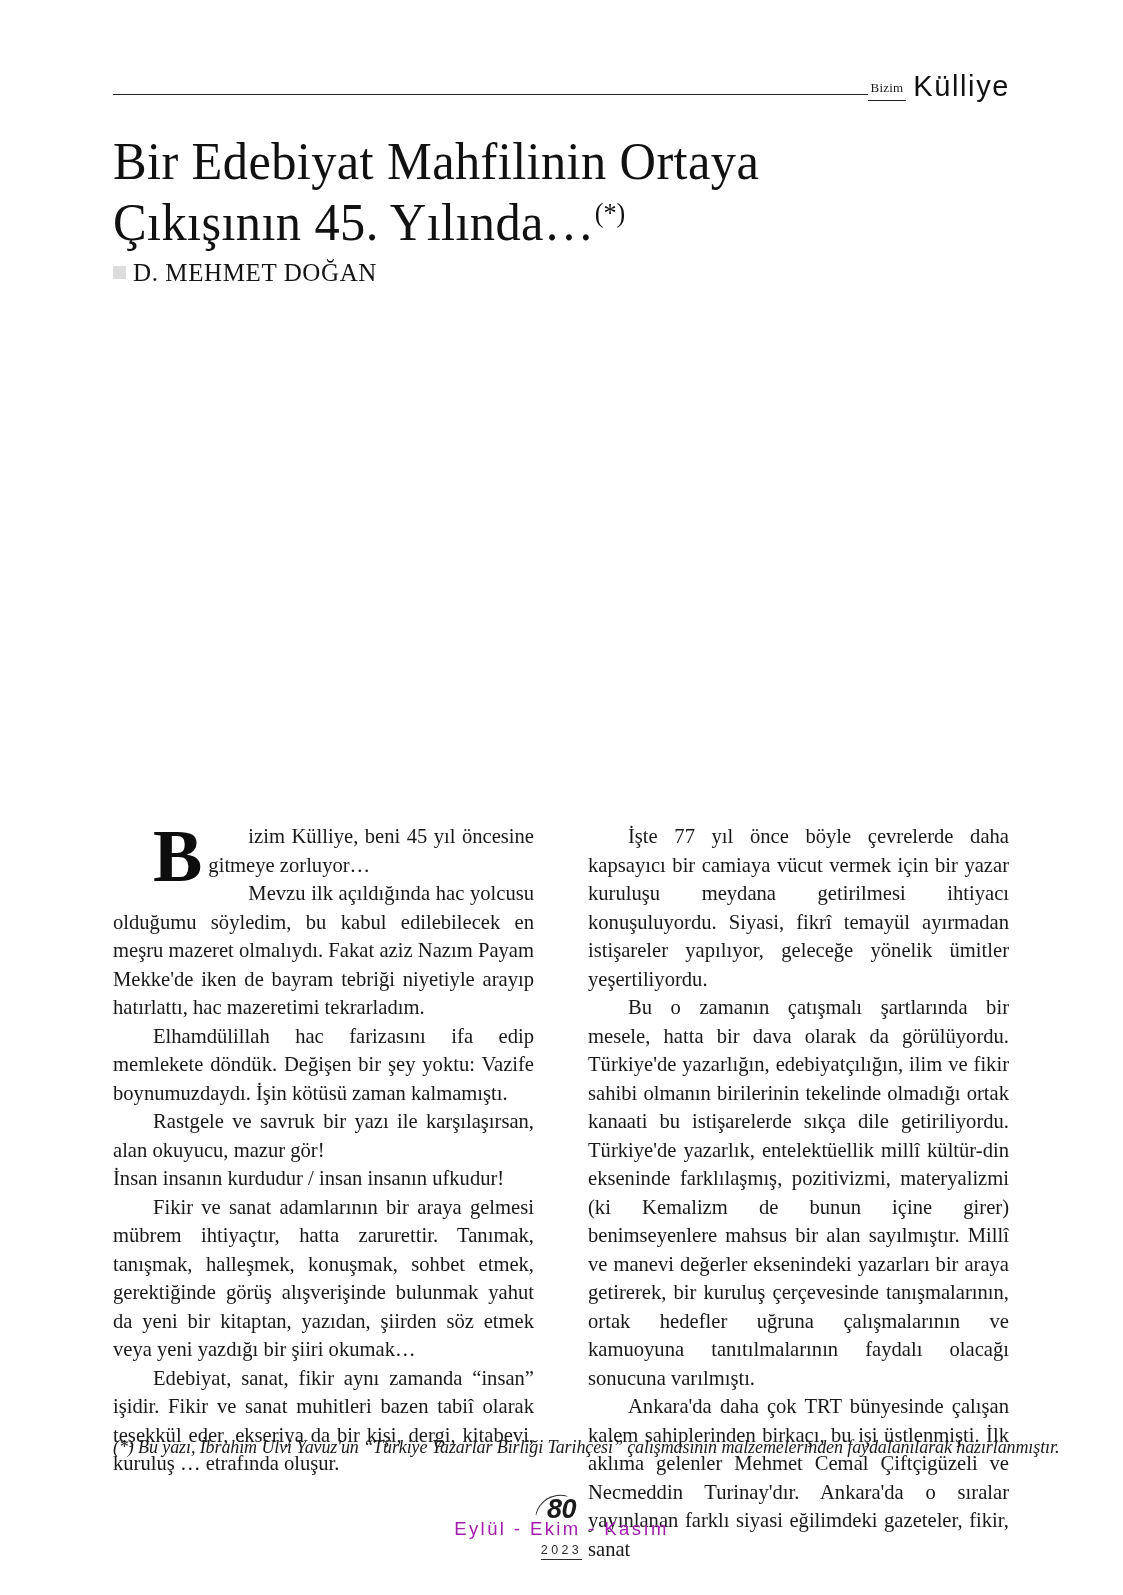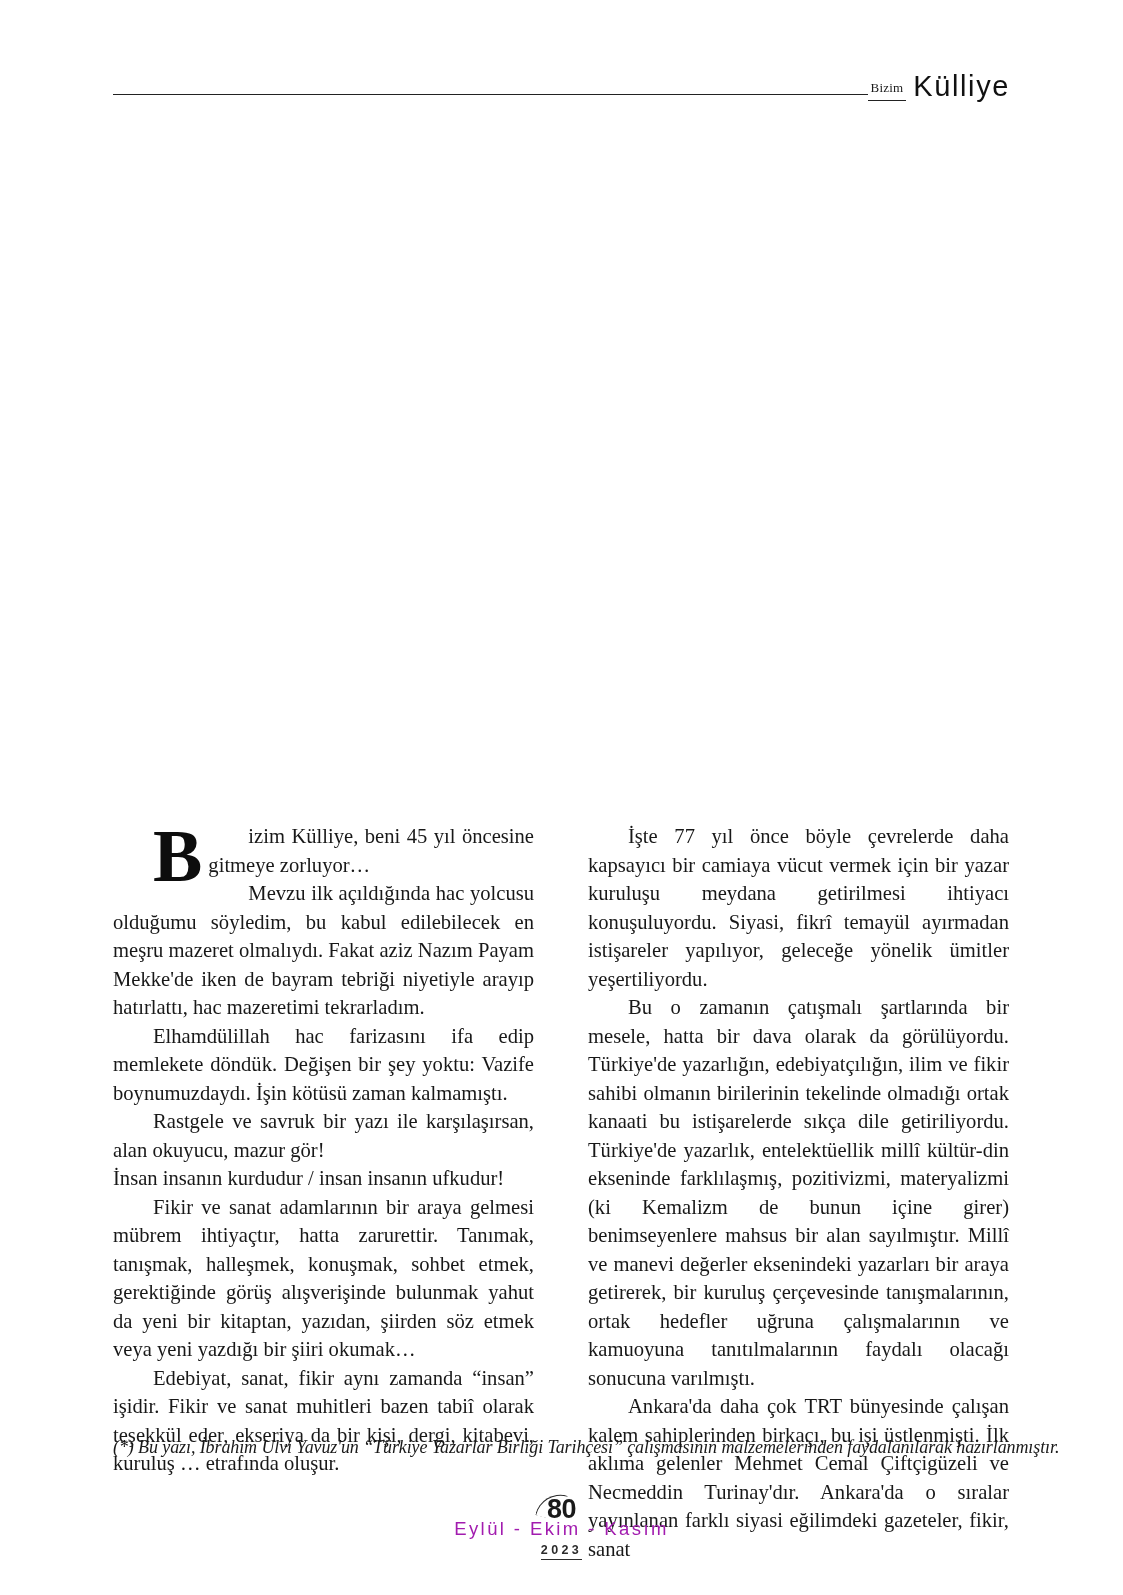--- a/index.html
+++ b/index.html
@@ -170,20 +170,21 @@
     font-family: "Liberation Sans", "DejaVu Sans", sans-serif;
   }
   .footer-inner {
     position: relative;
     display: inline-block;
   }
   .folio-wrap {
     position: relative;
     display: inline-block;
     height: 30px;
+    font-style: italic;
   }
   .folio-arc {
     position: absolute;
     left: -9px;
     top: -4px;
     width: 26px;
     height: 26px;
     border-left: 1.6px solid #2a2a2a;
     border-top: 1.6px solid #2a2a2a;
     border-top-left-radius: 26px;
@@ -208,34 +209,41 @@
   }
   .footer-year {
     margin-top: 1px;
     font-size: 12.5px;
     letter-spacing: 3.4px;
     color: #2b2b2b;
     display: inline-block;
     border-bottom: 1.3px solid #2b2b2b;
     padding-bottom: 1px;
     line-height: 1.2;
-    font-weight: bold;
   }
 </style>
 </head>
 <body>
 
 <div class="page">
 
   <div class="running-head">
     <span class="rh-rule"></span>
     <span class="rh-small">Bizim</span>
     <span class="rh-big">Külliye</span>
   </div>
 
+  <div class="title-block">
+    <h1 class="doc-title"><span>Bir Edebiyat Mahfilinin Ortaya
+Çıkışının 45. Yılında…</span><span class="fn-mark">(*)</span></h1>
+    <div class="byline">
+      <span class="byline-square"></span>
+      <span class="byline-name">D. MEHMET DOĞAN</span>
+    </div>
+  </div>
 
   <div class="columns">
     <div class="col">
       <p class="dropcap-para"><span class="dropcap">B</span><span>izim Külliye, beni 45 yıl öncesine gitmeye zorluyor…</span></p>
       <p>Mevzu ilk açıldığında hac yolcusu olduğumu söyledim, bu kabul edilebilecek en meşru mazeret olmalıydı. Fakat aziz Nazım Payam Mekke'de iken de bayram tebriği niyetiyle arayıp hatırlattı, hac mazeretimi tekrarladım.</p>
       <p>Elhamdülillah hac farizasını ifa edip memlekete döndük. Değişen bir şey yoktu: Vazife boynumuzdaydı. İşin kötüsü zaman kalmamıştı.</p>
       <p>Rastgele ve savruk bir yazı ile karşılaşırsan, alan okuyucu, mazur gör!</p>
       <p class="no-indent">İnsan insanın kurdudur / insan insanın ufkudur!</p>
       <p>Fikir ve sanat adamlarının bir araya gelmesi mübrem ihtiyaçtır, hatta zarurettir. Tanımak, tanışmak, halleşmek, konuşmak, sohbet etmek, gerektiğinde görüş alışverişinde bulunmak yahut da yeni bir kitaptan, yazıdan, şiirden söz etmek veya yeni yazdığı bir şiiri okumak…</p>
       <p>Edebiyat, sanat, fikir aynı zamanda “insan” işidir. Fikir ve sanat muhitleri bazen tabiî olarak teşekkül eder, ekseriya da bir kişi, dergi, kitabevi, kuruluş … etrafında oluşur.</p>

